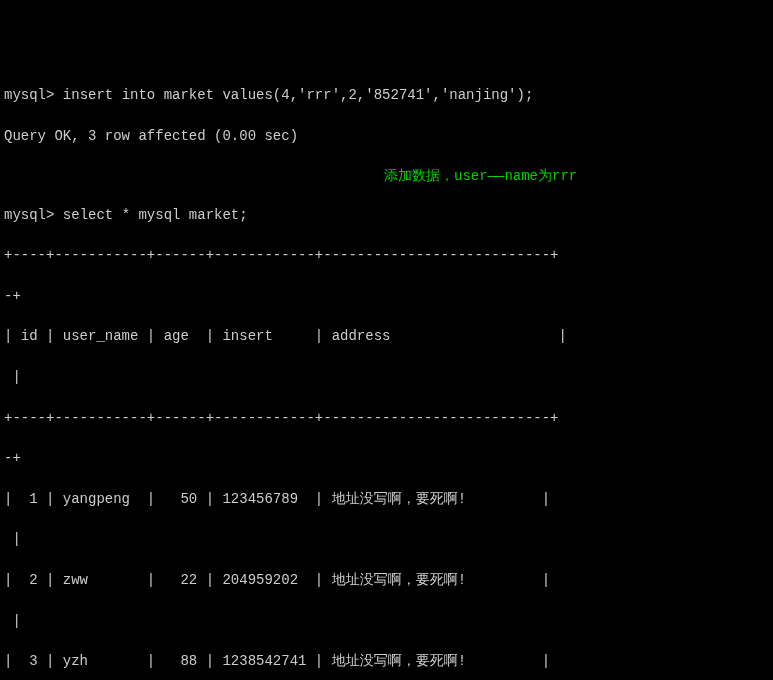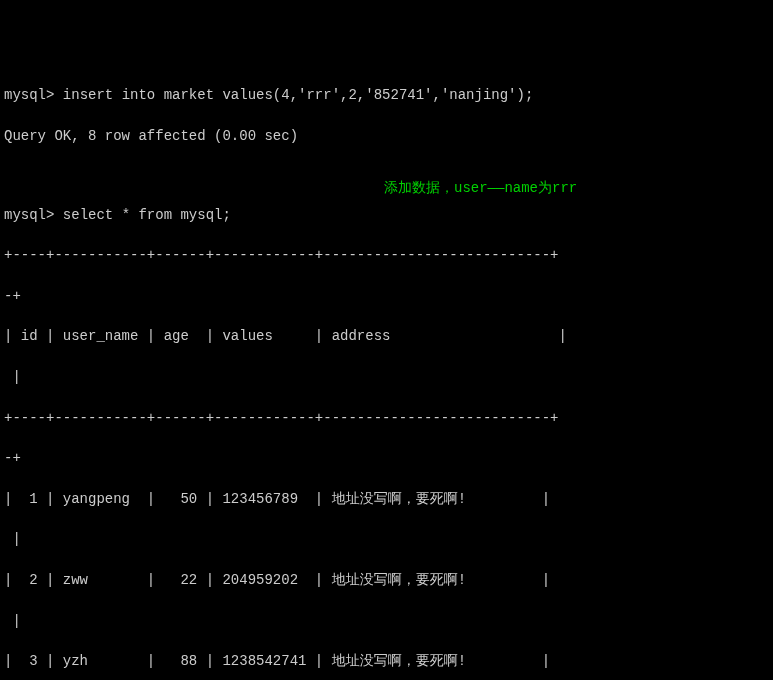--- a/index.html
+++ b/index.html
@@ -8,34 +8,34 @@
     background: #000;
     color: #ccc;
     font-family: "Consolas", "Courier New", monospace;
     font-size: 14px;
     line-height: 1.45;
     width: 773px;
     box-sizing: border-box;
     white-space: pre;
   }
   .line { white-space: pre; }
-  .annot { color: #00d000; margin-top: 12px; }
+  .annot { color: #00d000; }
 </style>
 </head>
 <body>
 
 
 
 <div class="line"><span>mysql&gt;</span><span> insert into market values(4,'rrr',2,'852741','nanjing');</span></div>
-<div class="line" style="position:relative"><span>Query OK, 8 row affected (0.00 sec)</span></div>
+<div class="line" style="position:relative"><span>Query OK, 3 row affected (0.00 sec)</span></div>
 <div class="line" style="position:relative;height:18px"><span class="annot" style="position:absolute;left:380px">添加数据，user——name为rrr</span></div>
-<div class="line"><span>mysql&gt;</span><span> select * from mysql;</span></div>
+<div class="line"><span>mysql&gt;</span><span> select * mysql market;</span></div>
 <div class="line">+----+-----------+------+------------+---------------------------+</div>
 <div class="line">-+</div>
-<div class="line">| id | user_name | age  | values     | address                    |</div>
+<div class="line">| id | user_name | age  | insert     | address                    |</div>
 <div class="line"> |</div>
 <div class="line">+----+-----------+------+------------+---------------------------+</div>
 <div class="line">-+</div>
 <div class="line">|  1 | yangpeng  |   50 | 123456789  | 地址没写啊，要死啊!         |</div>
 <div class="line"> |</div>
 <div class="line">|  2 | zww       |   22 | 204959202  | 地址没写啊，要死啊!         |</div>
 <div class="line"> |</div>
 <div class="line">|  3 | yzh       |   88 | 1238542741 | 地址没写啊，要死啊!         |</div>
 
 

